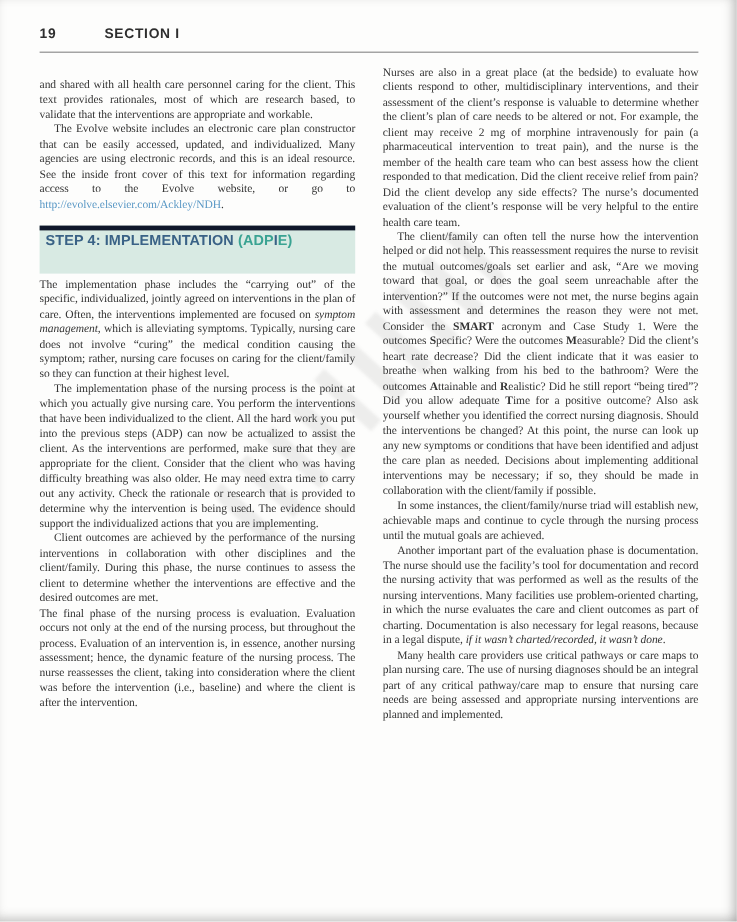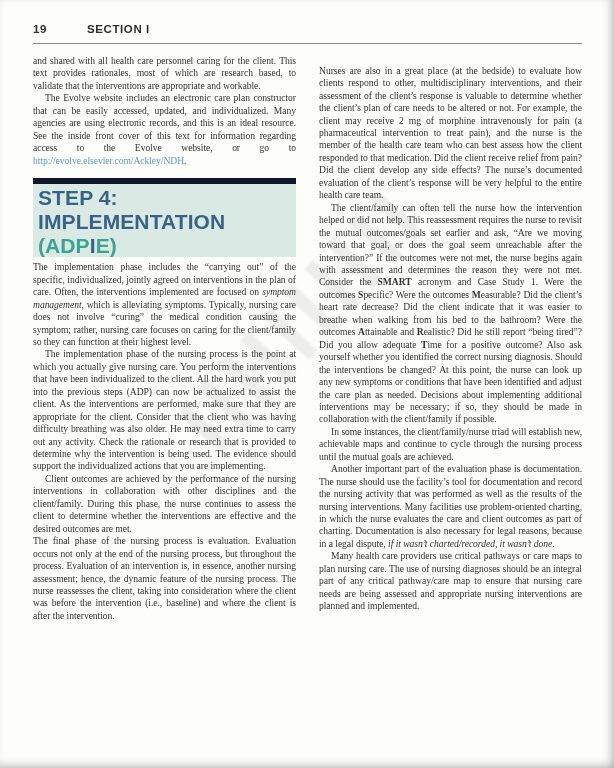--- a/index.html
+++ b/index.html
@@ -32,25 +32,25 @@
   .body-p{
     margin:0;font-size:9.6px;line-height:12.45px;text-align:justify;
     color:#333333;letter-spacing:-0.05px;
   }
   .indent{text-indent:12px;}
   .it{font-style:italic;}
   .bd{font-weight:bold;}
   .lnk{color:#5a98c5;cursor:pointer;}
   .step-heading{
     margin:11px 0 4px 0;
-    border-top:6px solid #0f172a;
+    border-top:4px solid #0f172a;
     background:#d8eae3;
-    padding:2px 5px 0 5px;
+    padding:2px 5px 20px 5px;
     font-family:"Liberation Sans",sans-serif;
-    font-weight:bold;font-size:21px;line-height:1.13;
+    font-weight:bold;font-size:12px;line-height:1.13;
     color:#3a6286;letter-spacing:0.1px;
   }
   .acr{color:#3aa392;}
   .acr-hi{color:#3a6286;}
   .watermark{
     position:absolute;left:150px;top:290px;width:300px;height:64px;
     transform:rotate(-48deg);transform-origin:center;
     background:repeating-linear-gradient(90deg,
       rgba(110,110,110,0.11) 0px, rgba(110,110,110,0.11) 13px,
       rgba(110,110,110,0.0) 13px, rgba(110,110,110,0.0) 32px);

